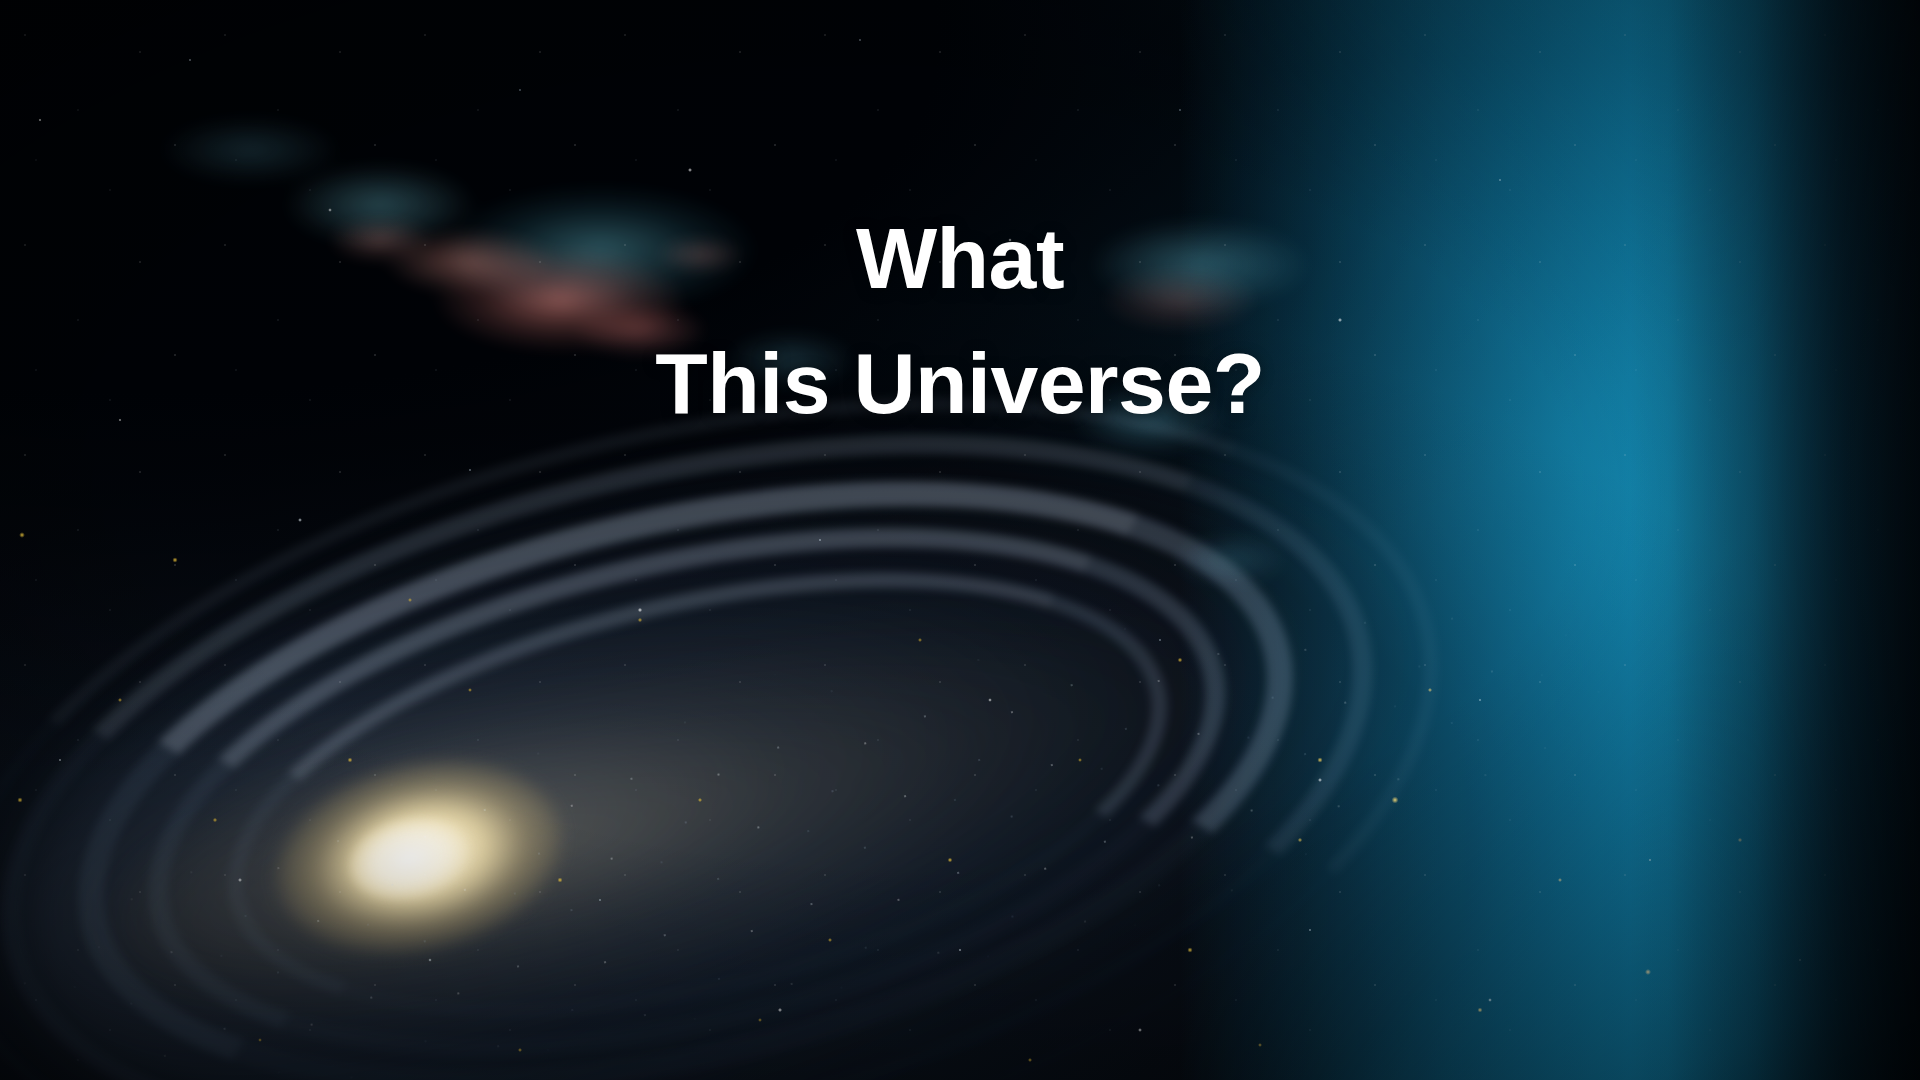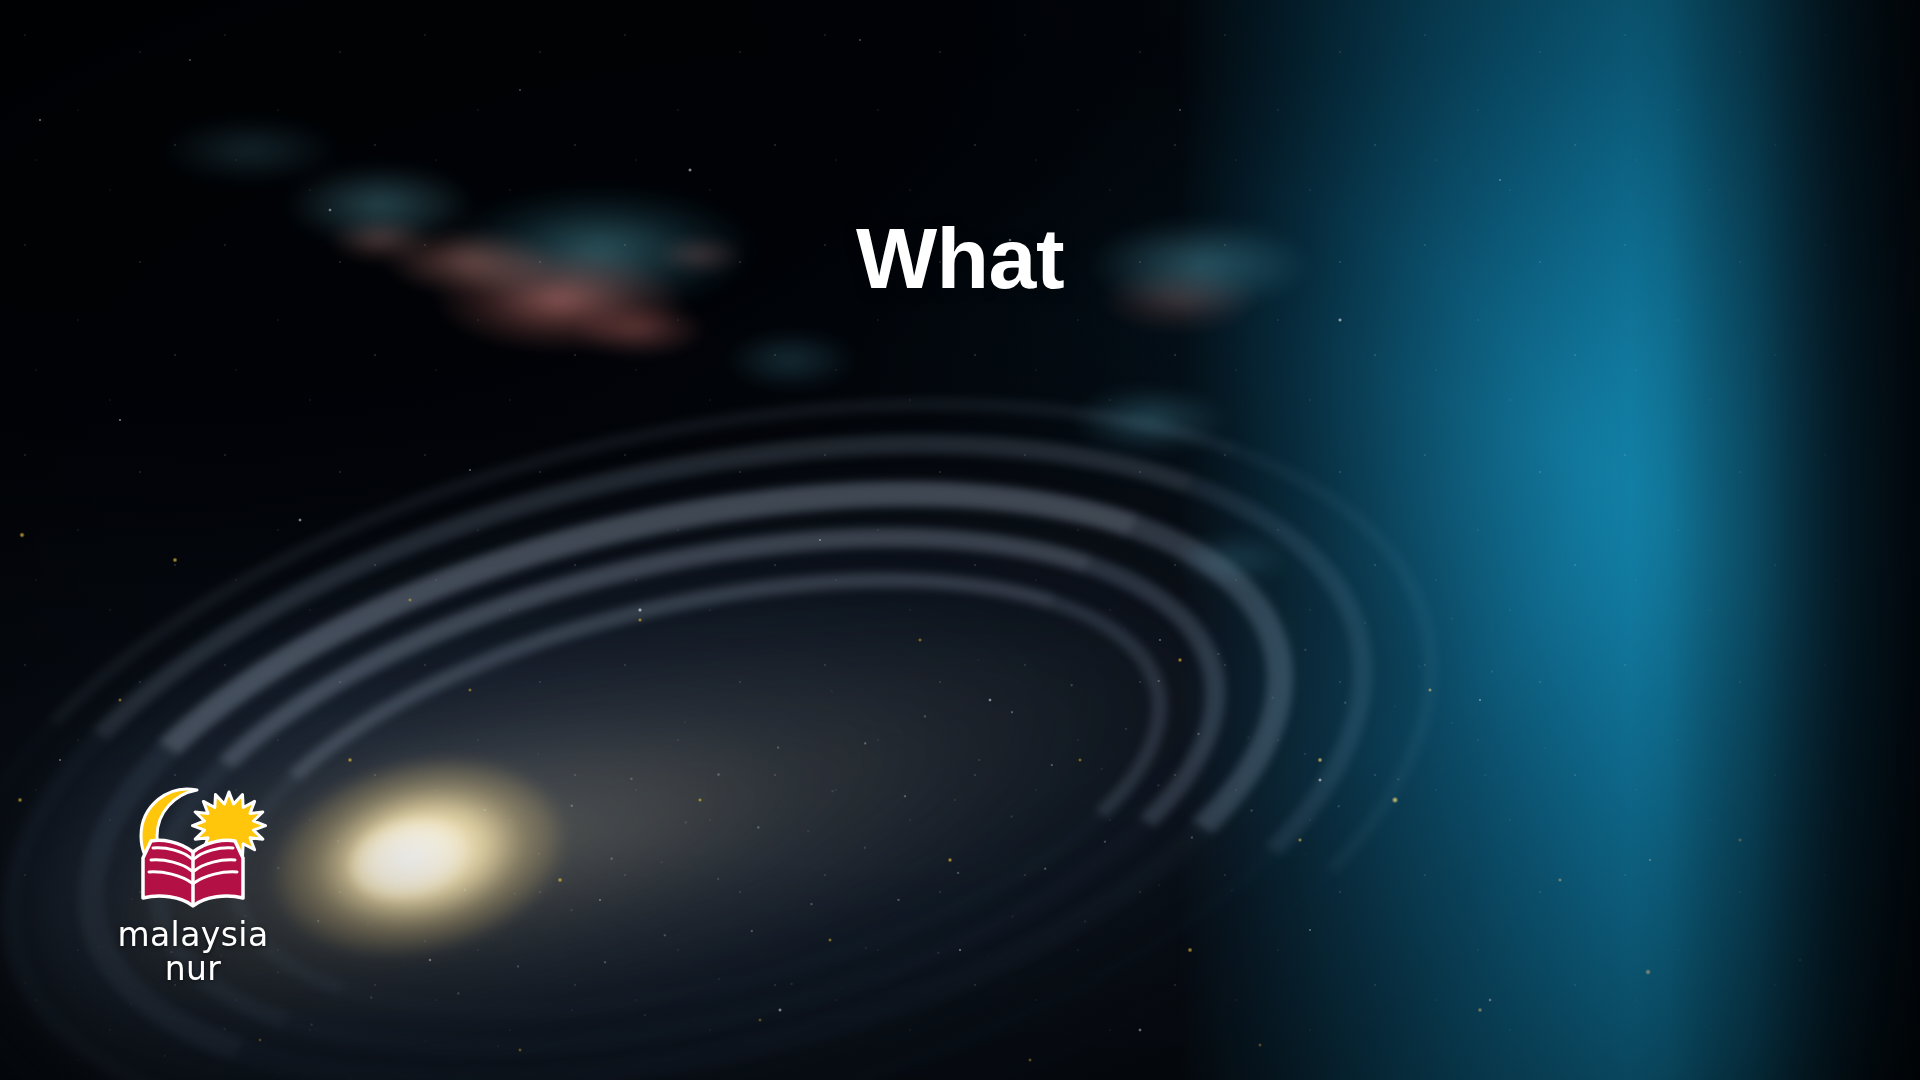--- a/index.html
+++ b/index.html
@@ -306,51 +306,17 @@
   <div class="stars-dense"></div>
   <div class="stars-white"></div>
   <div class="stars-gold"></div>
 
   <div class="teal-band"></div>
   <div class="teal-band-2"></div>
   <div class="layer vignette"></div>
 
   <div id="title-block">
     <span class="tline">What</span>
+    <span class="tline">This Universe?</span>
   </div>
 
-  <div id="logo">
-    <svg class="mark" viewBox="0 0 160 135">
-
-      <g>
-        <path d="M84 12 C55 6 28 28 28 58 C28 86 52 108 80 106
-                 C58 98 44 80 44 58 C44 34 62 16 84 12 Z" fill="#FFC60B" stroke="#FFFFFF" stroke-width="3" stroke-linejoin="round"></path>
-      </g>
-
-      <g>
-        <path d="M116 14 L120.6 26.0 L129.5 16.6 L130.2 29.5 L141.6 23.4
-                 L137.0 35.4 L149.8 34.0 L140.5 43.0 L152.5 47.6 L140.5 52.2
-                 L149.8 61.2 L137.0 59.8 L141.6 71.8 L130.2 65.7 L129.5 78.6
-                 L120.6 69.2 L116 81.2 L111.4 69.2 L102.5 78.6 L101.8 65.7
-                 L90.4 71.8 L95.0 59.8 L82.2 61.2 L91.5 52.2 L79.5 47.6
-                 L91.5 43.0 L82.2 34.0 L95.0 35.4 L90.4 23.4 L101.8 29.5
-                 L102.5 16.6 L111.4 26.0 Z" fill="#FFC60B" stroke="#FFFFFF" stroke-width="3" stroke-linejoin="round"></path>
-      </g>
-
-      <g>
-        <path d="M80 74 C66 63 48 61 38 63 L30 80 L30 120 C46 116 68 118 80 128
-                 C92 118 114 116 130 120 L130 80 L122 63 C112 61 94 63 80 74 Z" fill="#B31046" stroke="#FFFFFF" stroke-width="3.5" stroke-linejoin="round"></path>
-        <path d="M80 74 L80 128" stroke="#FFFFFF" stroke-width="3.5" fill="none"></path>
-        <path d="M40 70 C54 69 70 73 79 81" stroke="#FFFFFF" stroke-width="3" fill="none" stroke-linecap="round"></path>
-        <path d="M38 82 C52 81 69 85 79 93" stroke="#FFFFFF" stroke-width="3" fill="none" stroke-linecap="round"></path>
-        <path d="M36 94 C50 93 68 97 79 105" stroke="#FFFFFF" stroke-width="3" fill="none" stroke-linecap="round"></path>
-        <path d="M120 70 C106 69 90 73 81 81" stroke="#FFFFFF" stroke-width="3" fill="none" stroke-linecap="round"></path>
-        <path d="M122 82 C108 81 91 85 81 93" stroke="#FFFFFF" stroke-width="3" fill="none" stroke-linecap="round"></path>
-        <path d="M124 94 C110 93 92 97 81 105" stroke="#FFFFFF" stroke-width="3" fill="none" stroke-linecap="round"></path>
-      </g>
-    </svg>
-    <span class="wordmark">
-      <span>malaysia</span>
-      <span class="w2">nur</span>
-    </span>
-  </div>
 
 </div>
 
 </body></html>

